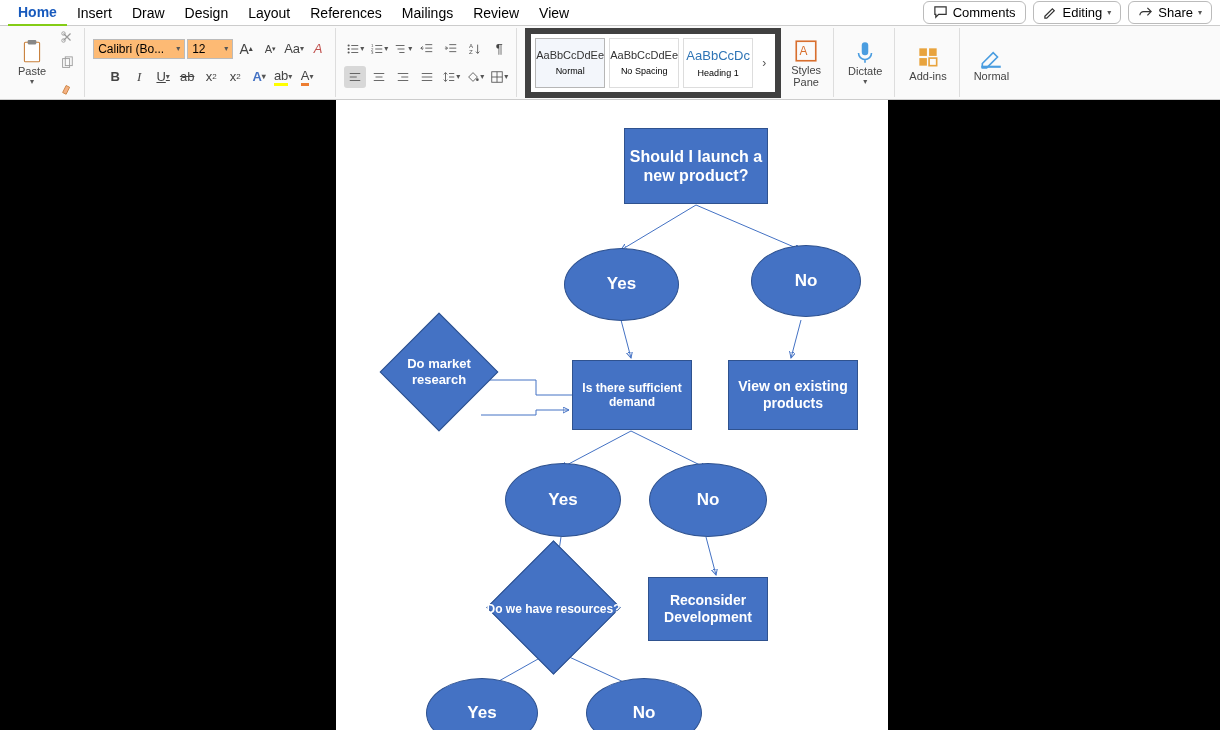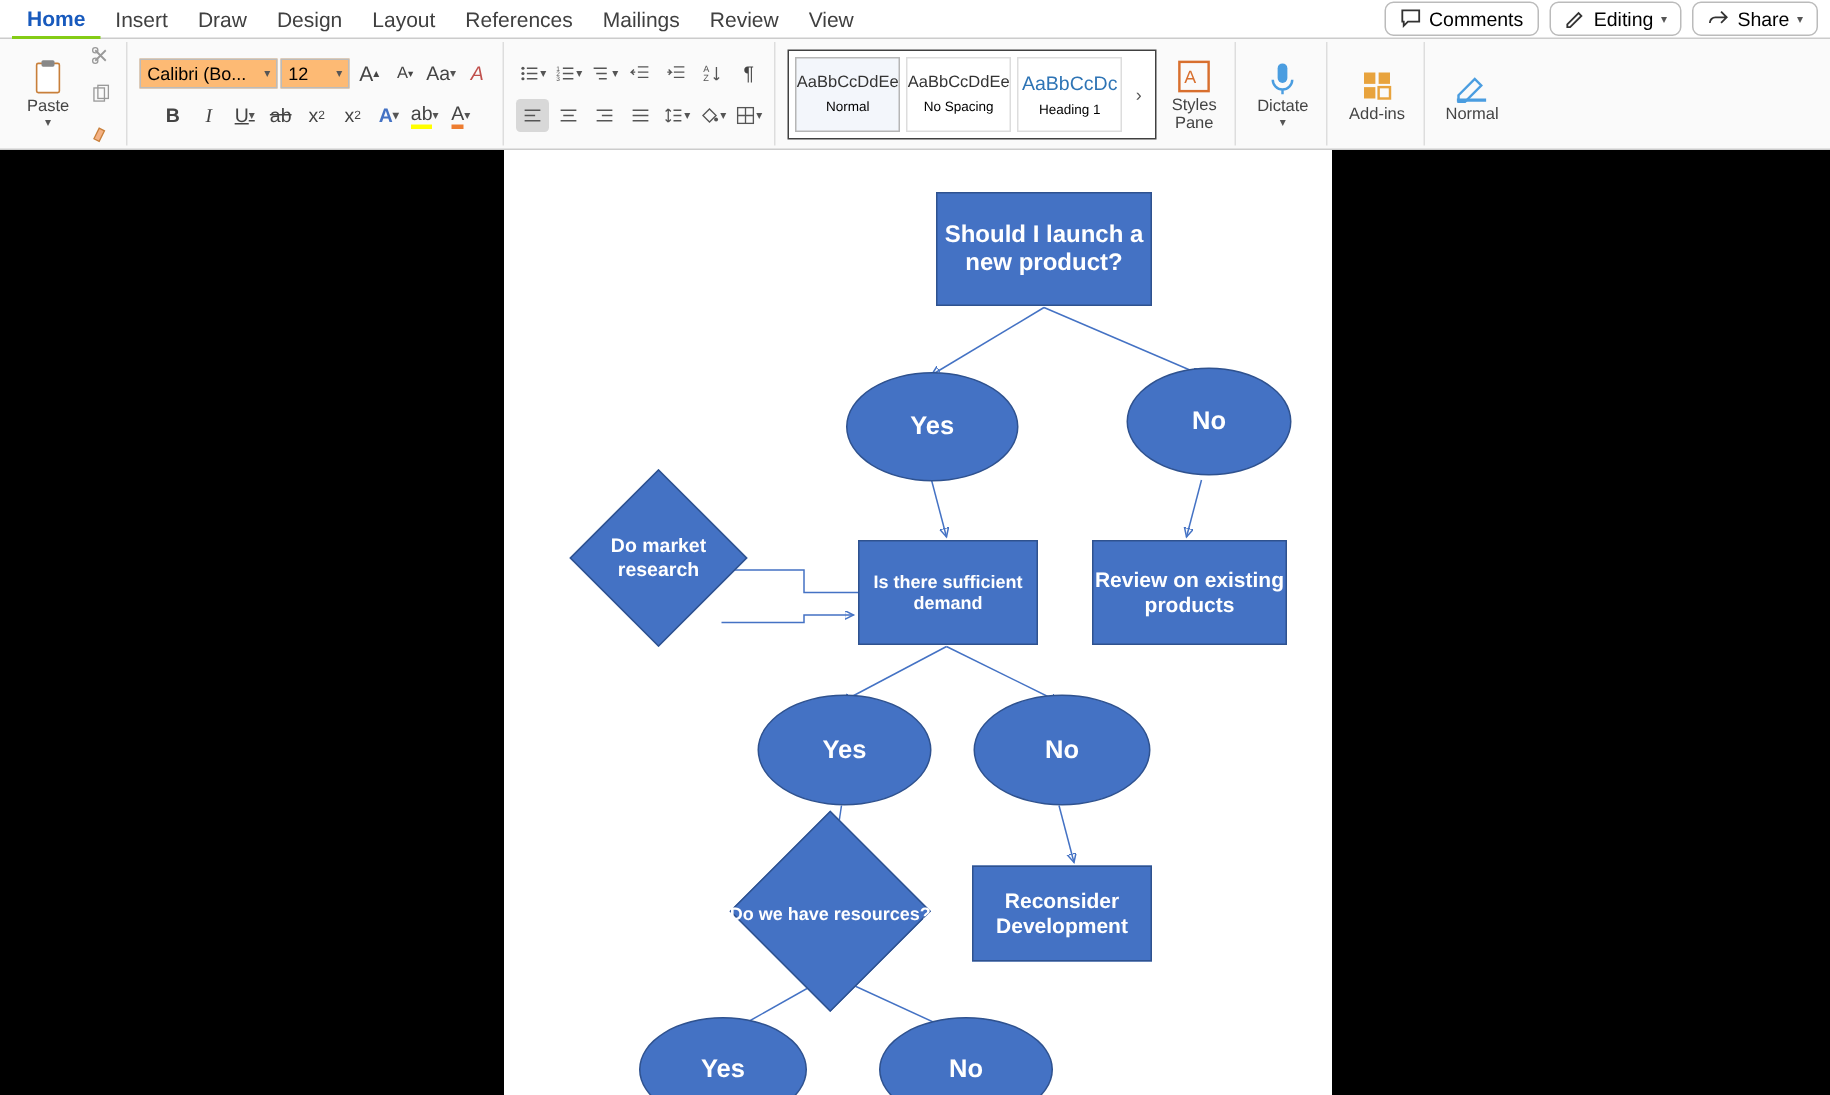--- a/index.html
+++ b/index.html
@@ -1,40 +1,40 @@
 <!DOCTYPE html>
 <html><head>
 <meta charset="utf-8">
 <style>
 * { box-sizing: border-box; margin: 0; padding: 0; }
 body { font-family: -apple-system, "Segoe UI", sans-serif; background: #fff; width: 1220px; height: 730px; overflow: hidden; }
 
 
 .tabs { display: flex; align-items: center; height: 26px; padding: 0 8px; border-bottom: 1px solid #ccc; font-size: 14px; }
-.tab { padding: 4px 10px; cursor: pointer; color: #404040; }
+.tab { padding: 4px 10px; cursor: pointer; color: #000000; }
 .tab.active { color: #185abd; font-weight: 600; border-bottom: 2px solid #84cc16; }
 .tabs-spacer { flex: 1; }
 .top-btn { display: flex; align-items: center; gap: 5px; border: 1px solid #bbb; border-radius: 6px; padding: 3px 9px; margin-left: 7px; font-size: 13px; cursor: pointer; background: #fff; }
 .top-btn svg { width: 15px; height: 15px; }
 
 
 .ribbon { display: flex; align-items: stretch; height: 74px; border-bottom: 1px solid #ccc; background: #fafafa; padding: 2px 6px; gap: 2px; }
 .group { display: flex; align-items: center; padding: 0 6px; border-right: 1px solid #ddd; gap: 4px; }
 .group:last-child { border-right: none; }
 .group.col { flex-direction: column; justify-content: center; }
 .vstack { display: flex; flex-direction: column; align-items: center; justify-content: center; font-size: 11px; color: #444; padding: 0 6px; cursor: pointer; }
 .vstack svg { width: 26px; height: 26px; }
 .font-box, .size-box { border: 1px solid #bbb; background: #fdba74; font-size: 12px; padding: 2px 4px; display: flex; align-items: center; gap: 3px; }
 .font-box { width: 92px; }
 .size-box { width: 46px; }
 .caret { font-size: 8px; color: #555; }
 .ico-btn { width: 22px; height: 22px; display: flex; align-items: center; justify-content: center; color: #444; font-size: 13px; cursor: pointer; border-radius: 3px; }
 .ico-btn.sel { background: #d8d8d8; }
 .row { display: flex; align-items: center; gap: 2px; }
-.styles-gal { display: flex; align-items: center; gap: 4px; border: 1px solid #404040; padding: 4px; background: #fff; }
+.styles-gal { display: flex; align-items: center; gap: 4px; border: 6px solid #404040; padding: 4px; background: #fff; }
 .style-tile { width: 70px; height: 50px; border: 1px solid #ddd; display: flex; flex-direction: column; align-items: center; justify-content: center; font-size: 9px; cursor: pointer; background: #fff; }
 .style-tile.sel { border: 1.5px solid #b6b6b6; background: #f3f6fb; }
 .style-tile .samp { font-size: 11px; color: #333; margin-bottom: 5px; }
 .style-tile .samp.h1 { color: #2e74b5; font-size: 13px; }
 .gal-nav { width: 14px; height: 50px; display:flex; align-items:center; justify-content:center; color:#555; font-size:12px; cursor:pointer; }
 .two-rows { display: flex; flex-direction: column; gap: 4px; }
 
 
 .canvas-area { background: #000000; height: 630px; overflow: hidden; position: relative; }
 .page { position: absolute; left: 336px; top: 0; width: 552px; height: 710px; background: #fff; box-shadow: 0 0 2px rgba(0,0,0,.15); }
@@ -319,21 +319,21 @@
     </svg>
 
     <div class="shape rect" style="left:288px;top:28px;width:144px;height:76px;font-size:16px;">Should I launch a new product?</div>
     <div class="shape ellipse" style="left:228px;top:148px;width:115px;height:73px;">Yes</div>
     <div class="shape ellipse" style="left:415px;top:145px;width:110px;height:72px;">No</div>
     <div class="diamond-wrap" style="left:44px;top:213px;width:118px;height:118px;">
       <div class="diamond-bg" style="left:17px;top:17px;width:84px;height:84px;"></div>
       <div class="diamond-txt">Do market research</div>
     </div>
     <div class="shape rect" style="left:236px;top:260px;width:120px;height:70px;font-size:12px;">Is there sufficient demand</div>
-    <div class="shape rect" style="left:392px;top:260px;width:130px;height:70px;font-size:14px;">Review on existing products</div>
+    <div class="shape rect" style="left:392px;top:260px;width:130px;height:70px;font-size:14px;">View on existing products</div>
     <div class="shape ellipse" style="left:169px;top:363px;width:116px;height:74px;">Yes</div>
     <div class="shape ellipse" style="left:313px;top:363px;width:118px;height:74px;">No</div>
     <div class="diamond-wrap" style="left:140px;top:452px;width:155px;height:115px;">
       <div class="diamond-bg" style="left:30px;top:8px;width:95px;height:95px;"></div>
       <div class="diamond-txt" style="font-size:12px;">Do we have resources?</div>
     </div>
     <div class="shape rect" style="left:312px;top:477px;width:120px;height:64px;font-size:14px;">Reconsider Development</div>
     <div class="shape ellipse" style="left:90px;top:578px;width:112px;height:70px;">Yes</div>
     <div class="shape ellipse" style="left:250px;top:578px;width:116px;height:70px;">No</div>
   </div>

